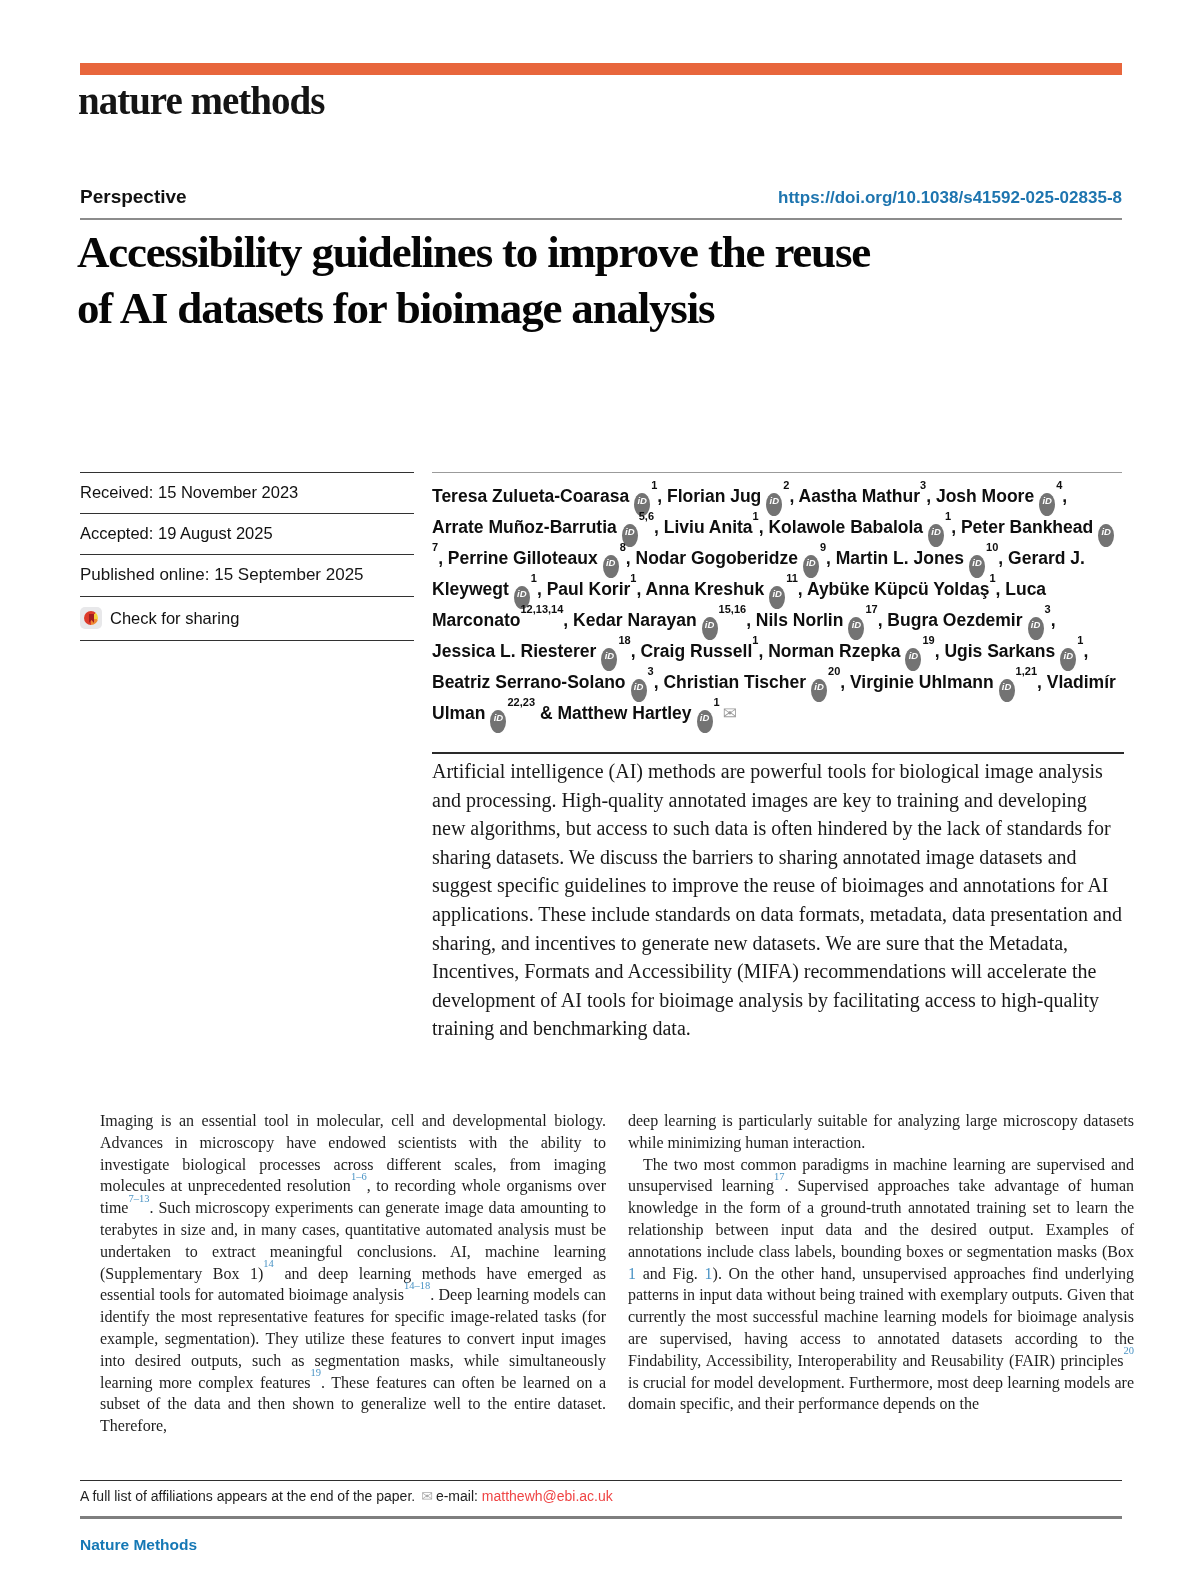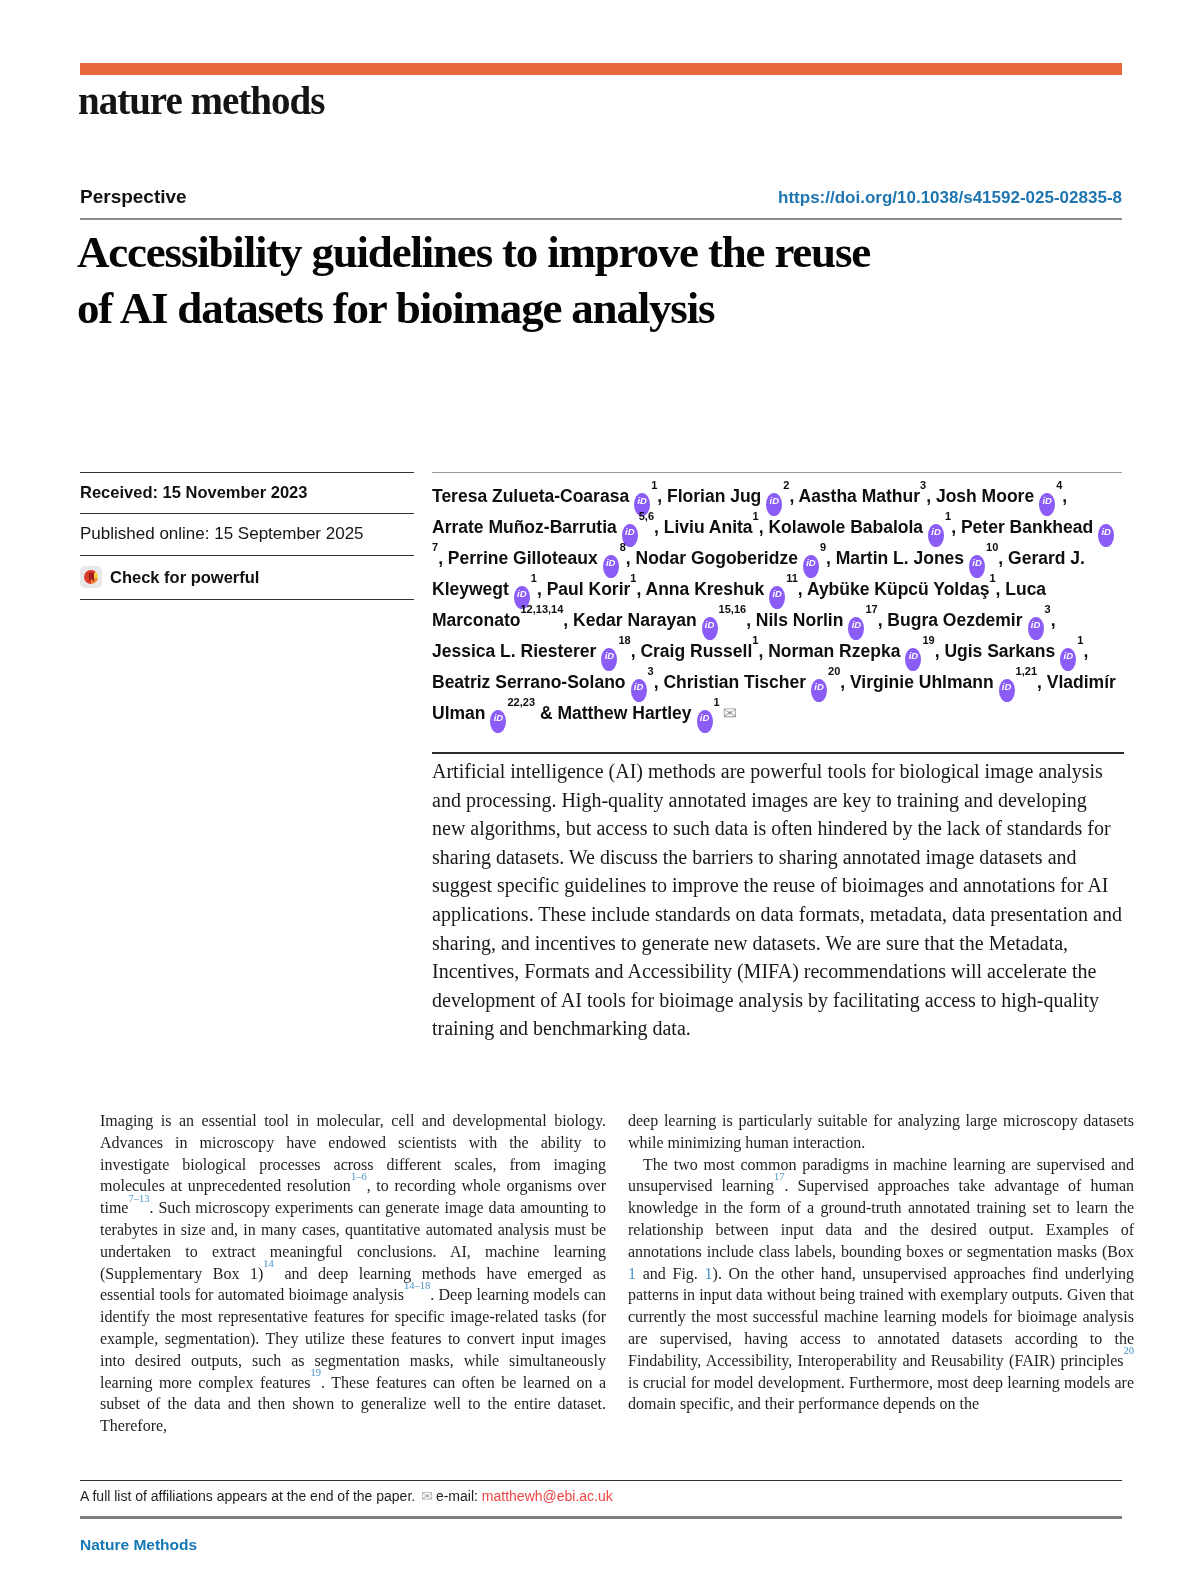--- a/index.html
+++ b/index.html
@@ -16,33 +16,33 @@
 
   .rule-header{position:absolute;left:80px;top:218px;width:1042px;height:2px;background:#8c8c8c;}
 
   .title{position:absolute;left:77px;top:224px;width:1020px;font-family:"Liberation Serif",serif;
          font-weight:700;font-size:45px;line-height:56px;letter-spacing:-1.2px;color:#060606;}
 
   
   .dates{position:absolute;left:80px;top:472px;width:334px;}
   .date-row{border-top:1px solid #323232;padding:10px 0 11px 0;}
   .date-row:last-child{border-bottom:1px solid #323232;}
-  .date-bold{font-weight:700;font-size:16.5px;color:#111;}
+  .date-bold{font-weight:400;font-size:16.5px;color:#111;}
   .date-serif{font-family:Liberation Sans, sans-serif;font-size:17px;color:#161616;}
   .cfu{display:flex;align-items:center;gap:8px;cursor:pointer;}
   .cfu-icon{position:relative;width:22px;height:22px;border-radius:5px;background:#e8e8ea;display:inline-block;flex:0 0 auto;}
   .cfu-circle{position:absolute;left:4px;top:4px;width:14px;height:14px;border-radius:50%;
       background:conic-gradient(from 40deg,#f6d13c 0 18%,#ef8932 18% 38%,#dd3b2a 38% 100%);}
   .cfu-ribbon{position:absolute;left:9px;top:7px;width:5px;height:9px;background:#a01d20;
       clip-path:polygon(0 0,100% 0,100% 100%,50% 68%,0 100%);}
 
   
   .authors{position:absolute;left:432px;top:472px;width:690px;border-top:1.5px solid #9b9b9b;
            padding-top:10px;font-weight:700;font-size:17.5px;line-height:27px;color:#0e0e0e;}
-  .orcid{display:inline-block;width:16px;height:23px;border-radius:50%;background:#8b5cf6;color:#fff;
+  .orcid{display:inline-block;width:16px;height:23px;border-radius:50%;background:#737373;color:#fff;
          font:italic 700 9.5px/16px "Liberation Sans",sans-serif;text-align:center;
          margin:0 1px 0 5px;transform:translateY(2px);}
   .asup{font-size:11px;font-weight:700;position:relative;top:-6px;line-height:0;letter-spacing:0;}
   .mail-icon{color:#9a9a9a;font-weight:400;font-size:17px;margin-left:3px;}
 
   
   .abstract{position:absolute;left:432px;top:752px;width:692px;border-top:2px solid #2a2a2a;
             padding-top:3px;font-family:"Liberation Serif",serif;font-size:20px;line-height:28.6px;color:#191919;}
 
   
@@ -77,28 +77,29 @@
 
   <div class="rule-header"></div>
 
   <div class="title">
       <div>Accessibility guidelines to improve the reuse</div>
       <div>of AI datasets for bioimage analysis</div>
     </div>
 
   <div class="dates">
     <div class="date-row date-bold">Received: 15 November 2023</div>
+    <div class="date-row date-bold">Accepted: 19 August 2025</div>
     <div class="date-row date-serif">Published online: 15 September 2025</div>
     <div class="date-row">
       <div class="cfu">
         <span class="cfu-icon">
           <span class="cfu-circle"></span>
             <span class="cfu-ribbon"></span>
         </span>
-        <span class="date-bold">Check for powerful</span>
+        <span class="date-bold">Check for sharing</span>
       </div>
     </div>
   </div>
 
   <div class="authors"><span>Teresa Zulueta-Coarasa<span class="orcid">iD</span><sup class="asup">1</sup></span>, <span>Florian Jug<span class="orcid">iD</span><sup class="asup">2</sup></span>, <span>Aastha Mathur<sup class="asup">3</sup></span>, <span>Josh Moore<span class="orcid">iD</span><sup class="asup">4</sup></span>, <span>Arrate Muñoz-Barrutia<span class="orcid">iD</span><sup class="asup">5,6</sup></span>, <span>Liviu Anita<sup class="asup">1</sup></span>, <span>Kolawole Babalola<span class="orcid">iD</span><sup class="asup">1</sup></span>, <span>Peter Bankhead<span class="orcid">iD</span><sup class="asup">7</sup></span>, <span>Perrine Gilloteaux<span class="orcid">iD</span><sup class="asup">8</sup></span>, <span>Nodar Gogoberidze<span class="orcid">iD</span><sup class="asup">9</sup></span>, <span>Martin L. Jones<span class="orcid">iD</span><sup class="asup">10</sup></span>, <span>Gerard J. Kleywegt<span class="orcid">iD</span><sup class="asup">1</sup></span>, <span>Paul Korir<sup class="asup">1</sup></span>, <span>Anna Kreshuk<span class="orcid">iD</span><sup class="asup">11</sup></span>, <span>Aybüke Küpcü Yoldaş<sup class="asup">1</sup></span>, <span>Luca Marconato<sup class="asup">12,13,14</sup></span>, <span>Kedar Narayan<span class="orcid">iD</span><sup class="asup">15,16</sup></span>, <span>Nils Norlin<span class="orcid">iD</span><sup class="asup">17</sup></span>, <span>Bugra Oezdemir<span class="orcid">iD</span><sup class="asup">3</sup></span>, <span>Jessica L. Riesterer<span class="orcid">iD</span><sup class="asup">18</sup></span>, <span>Craig Russell<sup class="asup">1</sup></span>, <span>Norman Rzepka<span class="orcid">iD</span><sup class="asup">19</sup></span>, <span>Ugis Sarkans<span class="orcid">iD</span><sup class="asup">1</sup></span>, <span>Beatriz Serrano-Solano<span class="orcid">iD</span><sup class="asup">3</sup></span>, <span>Christian Tischer<span class="orcid">iD</span><sup class="asup">20</sup></span>, <span>Virginie Uhlmann<span class="orcid">iD</span><sup class="asup">1,21</sup></span>, <span>Vladimír Ulman<span class="orcid">iD</span><sup class="asup">22,23</sup></span> &amp; <span>Matthew Hartley<span class="orcid">iD</span><sup class="asup">1</sup><span class="mail-icon">✉</span></span></div>
 
   <div class="abstract">Artificial intelligence (AI) methods are powerful tools for biological image analysis and processing. High-quality annotated images are key to training and developing new algorithms, but access to such data is often hindered by the lack of standards for sharing datasets. We discuss the barriers to sharing annotated image datasets and suggest specific guidelines to improve the reuse of bioimages and annotations for AI applications. These include standards on data formats, metadata, data presentation and sharing, and incentives to generate new datasets. We are sure that the Metadata, Incentives, Formats and Accessibility (MIFA) recommendations will accelerate the development of AI tools for bioimage analysis by facilitating access to high-quality training and benchmarking data.</div>
 
   <div class="col col-left">
     <p>Imaging is an essential tool in molecular, cell and developmental biology. Advances in microscopy have endowed scientists with the ability to investigate biological processes across different scales, from imaging molecules at unprecedented resolution<sup class="ref">1–6</sup>, to recording whole organisms over time<sup class="ref">7–13</sup>. Such microscopy experiments can generate image data amounting to terabytes in size and, in many cases, quantitative automated analysis must be undertaken to extract meaningful conclusions. AI, machine learning (Supplementary Box 1)<sup class="ref">14</sup> and deep learning methods have emerged as essential tools for automated bioimage analysis<sup class="ref">14–18</sup>. Deep learning models can identify the most representative features for specific image-related tasks (for example, segmentation). They utilize these features to convert input images into desired outputs, such as segmentation masks, while simultaneously learning more complex features<sup class="ref">19</sup>. These features can often be learned on a subset of the data and then shown to generalize well to the entire dataset. Therefore,</p>

